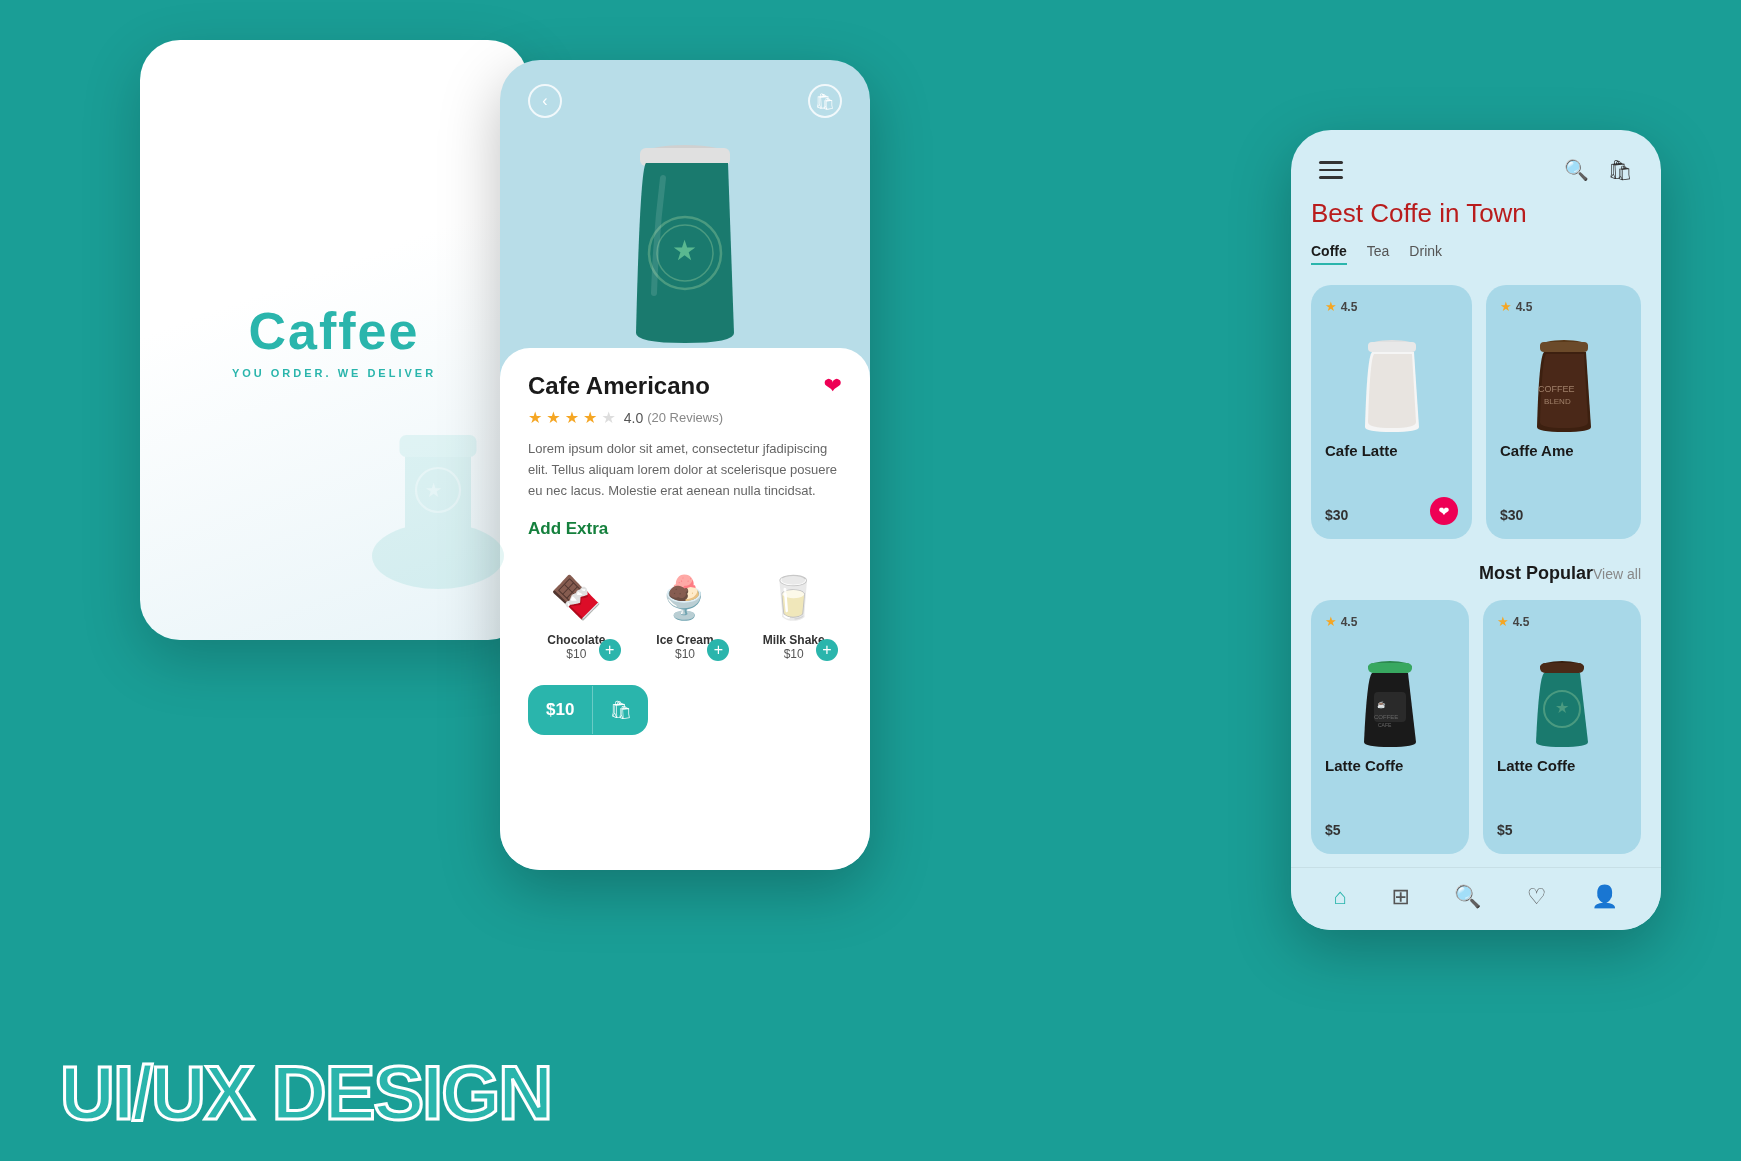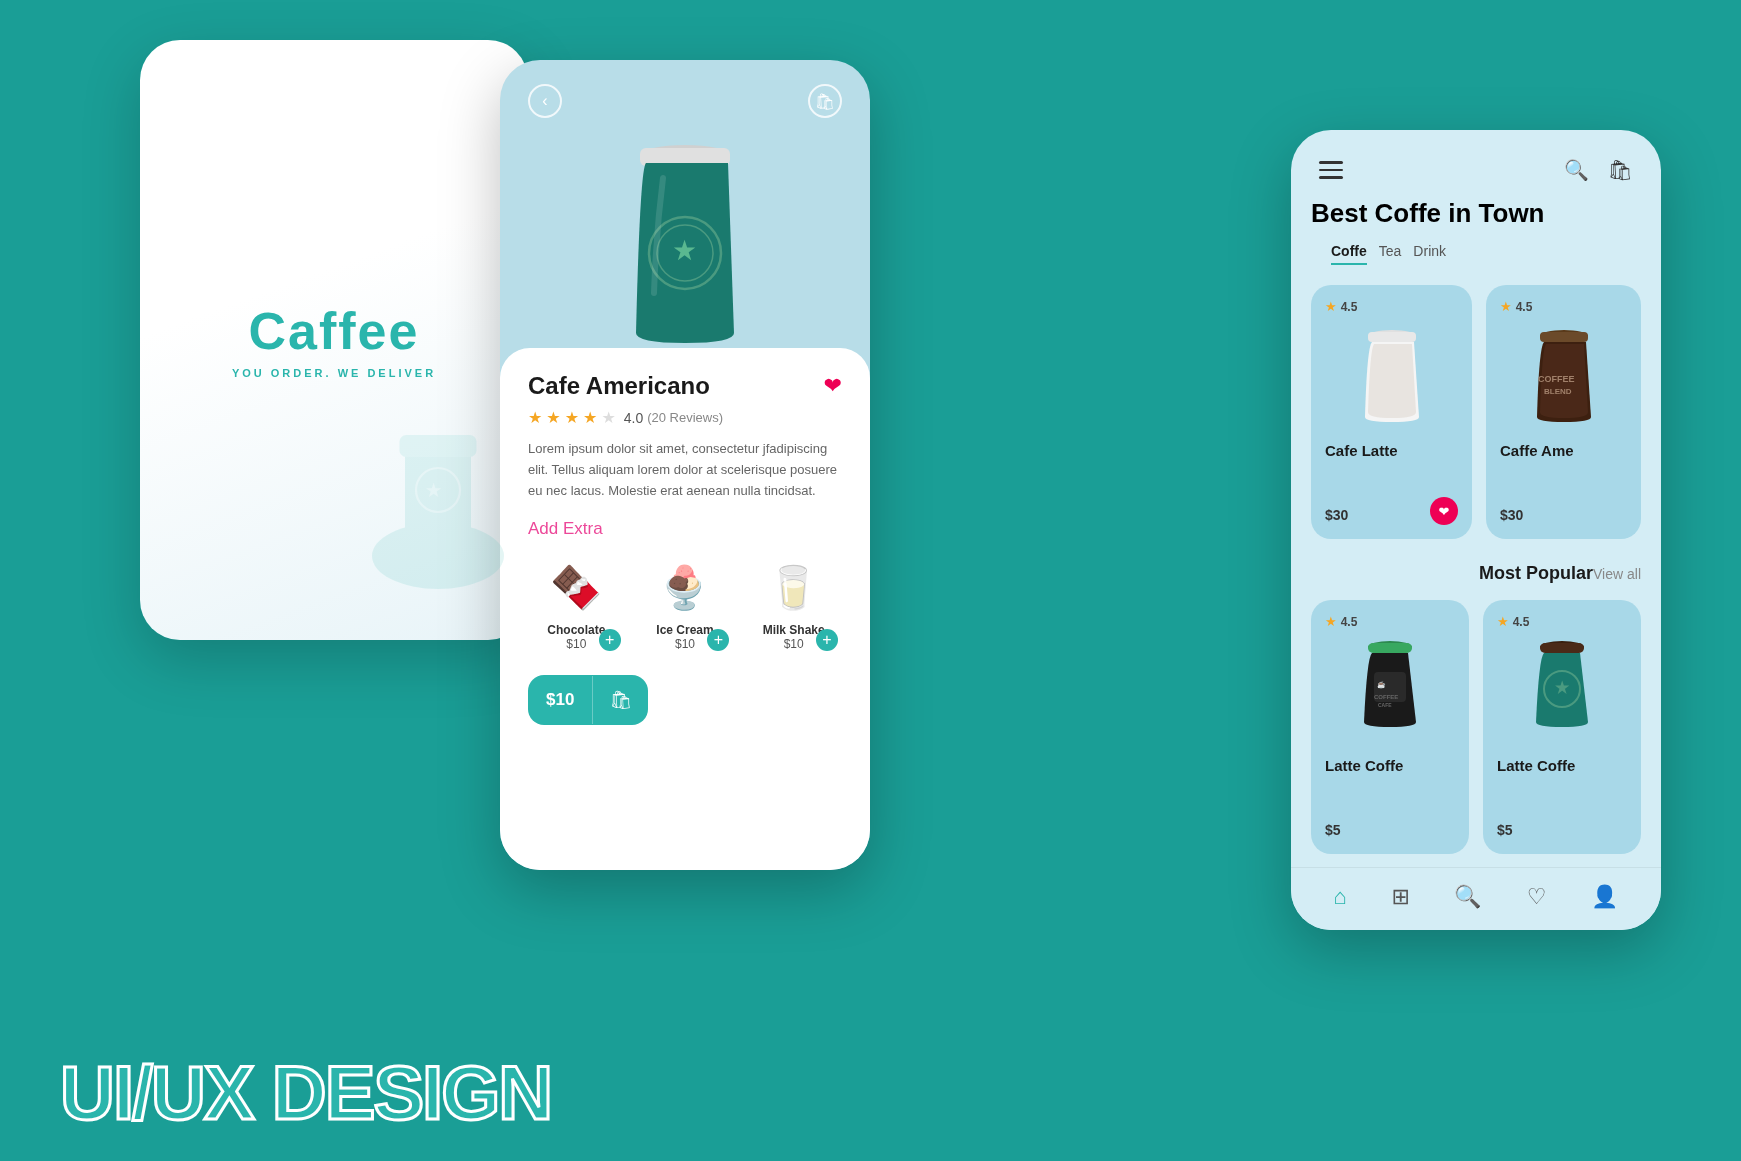--- a/index.html
+++ b/index.html
@@ -128,23 +128,23 @@
     .rating-num { font-size: 14px; color: #555; margin-left: 4px; }
     .reviews { font-size: 13px; color: #888; }
     .detail-desc {
       font-size: 13px;
       color: #666;
       line-height: 1.6;
       margin-bottom: 18px;
     }
     .add-extra-title {
       font-size: 17px;
-      font-weight: 400;
-      color: #ec4899;
-      margin-bottom: 18px;
+      font-weight: 700;
+      color: #15803d;
+      margin-bottom: 28px;
     }
     .extras-row {
       display: flex;
       gap: 12px;
       margin-bottom: 24px;
     }
     .extra-item {
       flex: 1;
       text-align: center;
       position: relative;
@@ -263,30 +263,29 @@
       color: #333;
       cursor: pointer;
     }
     .home-content {
       flex: 1;
       padding: 0 20px;
       overflow-y: auto;
     }
     .home-heading {
       font-size: 26px;
-      font-weight: 700;
-      color: #000000;
+      font-weight: 400;
+      color: #b91c1c;
       margin-bottom: 14px;
       line-height: 1.2;
     }
     .category-tabs {
       display: flex;
-      gap: 12px;
+      gap: 20px;
       margin-bottom: 20px;
-      margin-left: 20px;
     }
     .cat-tab {
       font-size: 14px;
       color: #555;
       cursor: pointer;
       padding-bottom: 4px;
     }
     .cat-tab.active {
       color: #1a1a1a;
       font-weight: 700;
@@ -313,24 +312,23 @@
       align-items: center;
       gap: 4px;
       margin-bottom: 8px;
     }
     .card-star { color: #f5a623; font-size: 13px; }
     .card-rating-num { font-size: 12px; color: #444; font-weight: 600; }
     .card-img {
       width: 100%;
       height: 110px;
       display: flex;
-      align-items: flex-start;
+      align-items: flex-end;
       justify-content: center;
       margin-bottom: 10px;
-      font-weight: bold;
     }
     .card-name {
       font-size: 15px;
       font-weight: 700;
       color: #1a1a1a;
       margin-bottom: 4px;
     }
     .card-price {
       font-size: 14px;
       color: #333;

